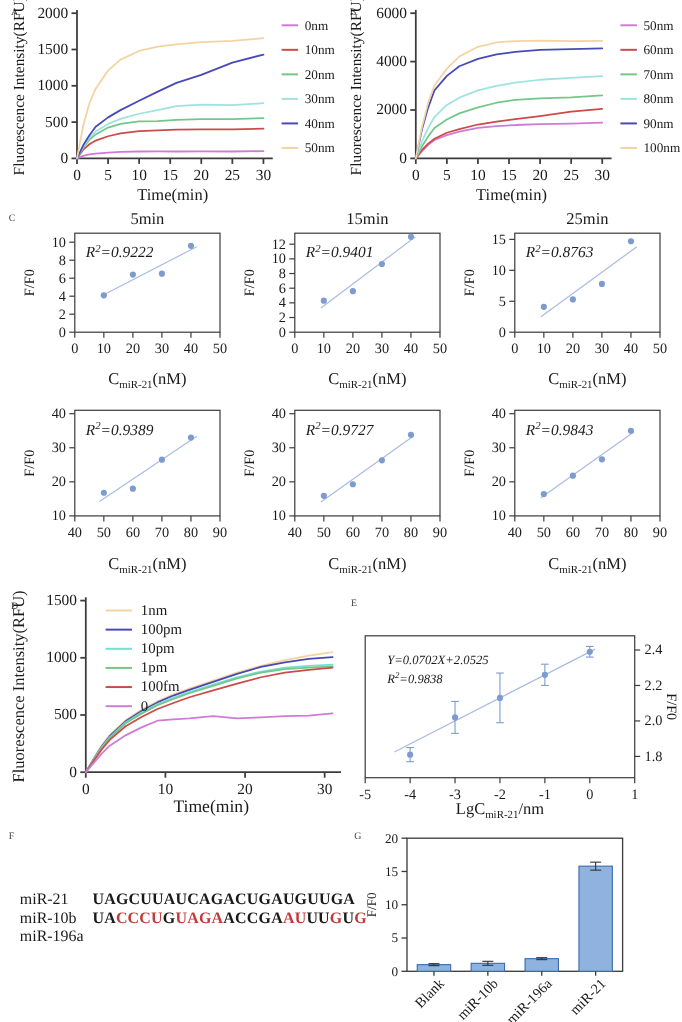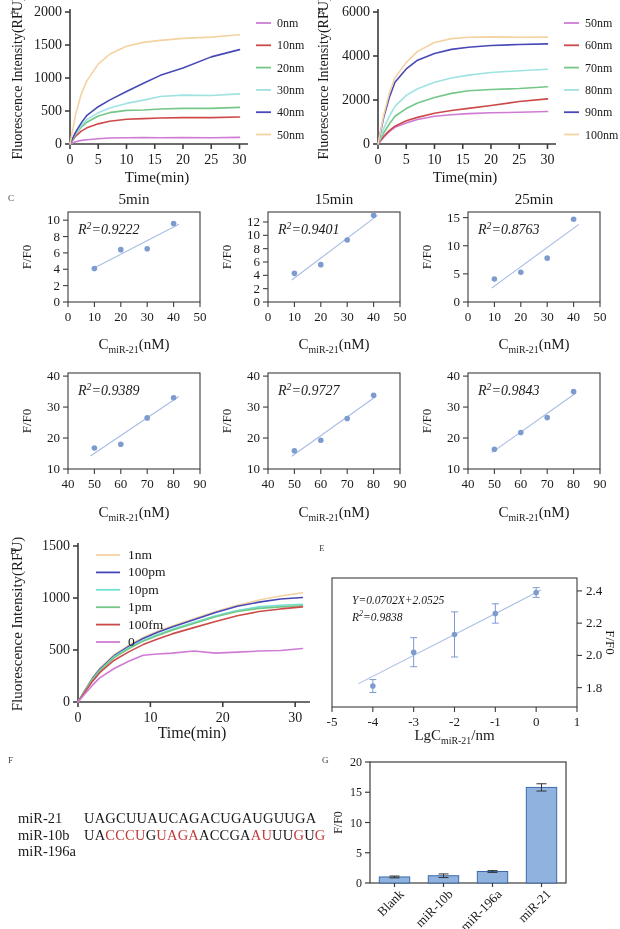--- a/index.html
+++ b/index.html
@@ -3,21 +3,21 @@
 <meta charset="utf-8">
 <style>
   html,body{margin:0;padding:0;background:#fff;}
   .fig{position:relative;width:620px;height:929px;background:#ffffff;overflow:hidden;
        font-family:"Liberation Serif","DejaVu Serif",serif;color:#1a1a1a;}
   .plab{position:absolute;font-size:9px;color:#444;font-family:"Liberation Serif",serif;}
   svg.chart{position:absolute;overflow:visible;}
   .seqs{position:absolute;left:18px;top:810px;}
   .seq-row{display:flex;font-size:14.5px;line-height:16.5px;white-space:nowrap;}
   .seq-name{width:66px;flex:0 0 66px;}
-  .seq-text span{letter-spacing:0.2px;}
+  .seq-text span{letter-spacing:0.2px;font-weight:bold;}
   .seq-text .r{color:#c23b3b;}
   .seq-text .k{color:#1a1a1a;}
 </style>
 </head>
 <body>
 
 <div class="fig">
   <span class="plab" style="left:10px;top:6px">A</span>
   <span class="plab" style="left:318px;top:6px">B</span>
   <span class="plab" style="left:8px;top:193px">C</span>

